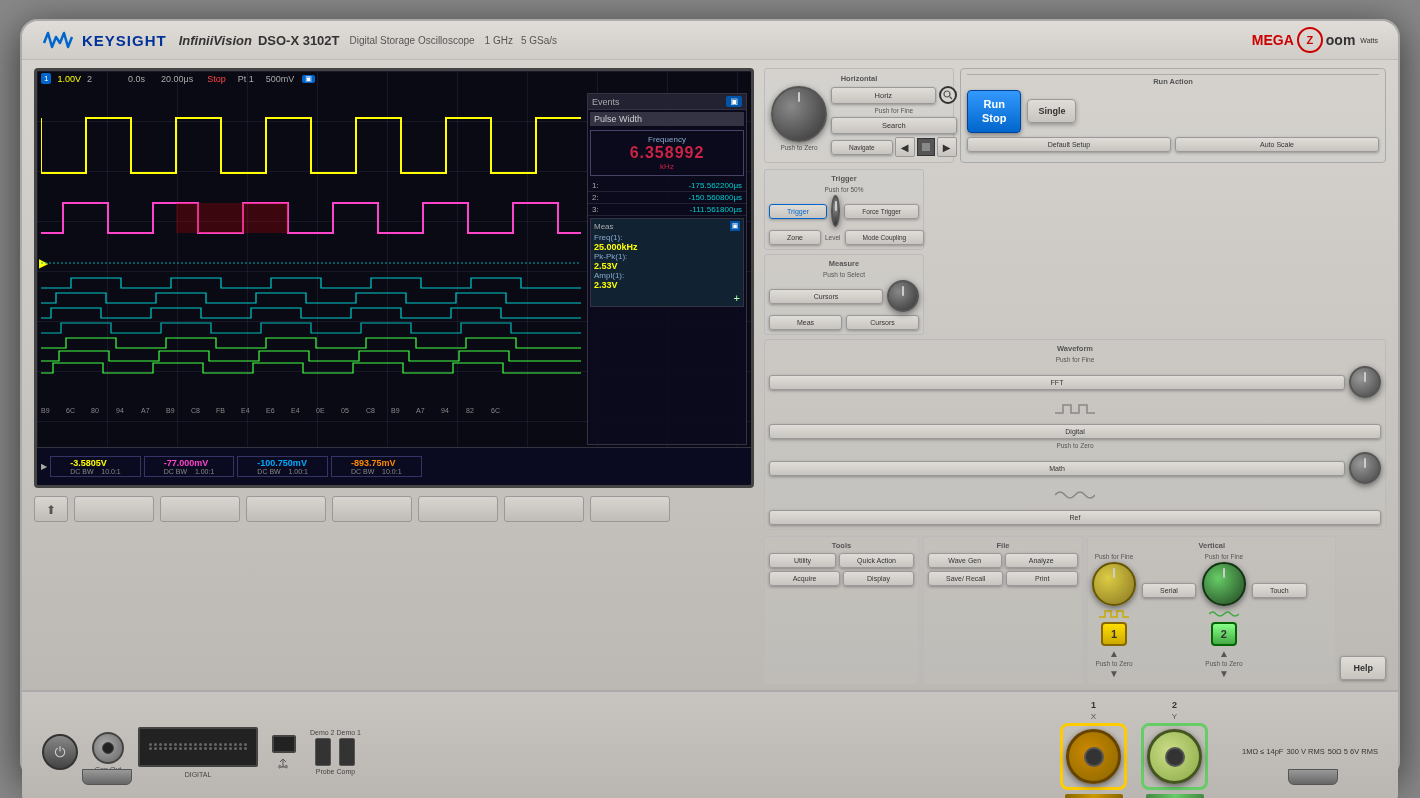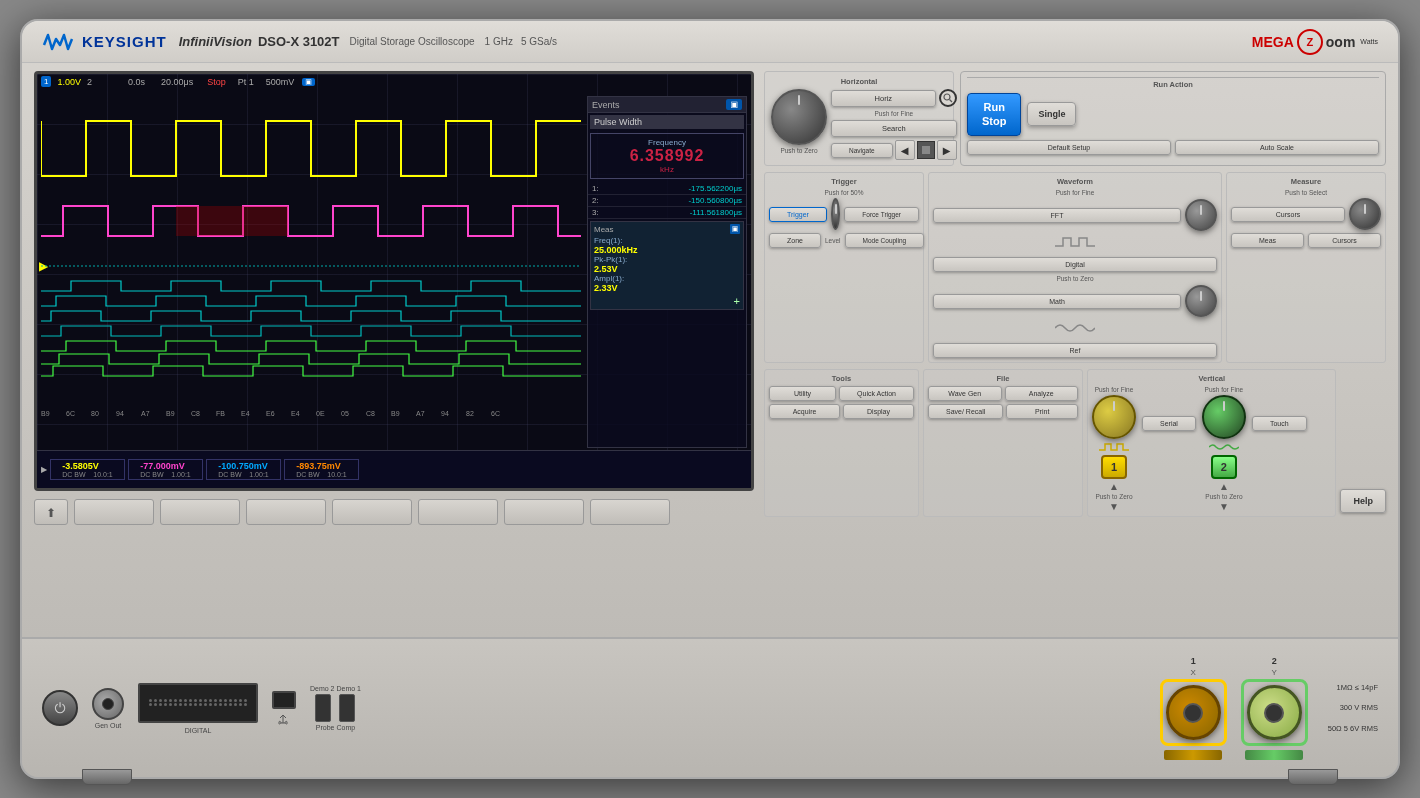--- a/index.html
+++ b/index.html
@@ -175,21 +175,21 @@
       display: flex;
       align-items: center;
       padding: 2px 4px;
       gap: 3px;
       font-size: 7px;
     }
     .ch-meas-block {
       display: flex;
       flex-direction: column;
       border: 1px solid #336;
-      padding: 1px 11px;
+      padding: 1px 19px;
       min-width: 75px;
     }
     .ch-meas-val {
       font-size: 9px;
       font-weight: bold;
     }
     .ch-meas-info {
       color: #888;
       font-size: 7px;
     }
@@ -671,39 +671,54 @@
             </div>
             <div class="single-btn">Single</div>
           </div>
           <div style="display:flex;gap:4px;margin-top:4px;">
             <div class="ctrl-btn" style="flex:1;font-size:7px;">Default Setup</div>
             <div class="ctrl-btn" style="flex:1;font-size:7px;">Auto Scale</div>
           </div>
         </div>
       </div>
 
-      <div style="display:flex;gap:4px;">
+      <div style="display:flex;gap:4px;flex-direction:column;">
 
         <div style="border:1px solid #bbb;border-radius:3px;padding:4px;background:rgba(210,210,210,0.15);width:160px;">
           <div style="font-size:7.5px;color:#555;text-align:center;margin-bottom:3px;font-weight:bold;">Trigger</div>
           <div style="font-size:6.5px;color:#555;text-align:center;">Push for 50%</div>
           <div style="display:flex;gap:4px;align-items:center;margin-top:2px;">
             <div class="ctrl-btn btn-blue-outline" style="flex:1;font-size:7px;">Trigger</div>
             <div class="knob knob-small">
               <div class="knob-marker"></div>
             </div>
             <div class="ctrl-btn" style="flex:1;font-size:6.5px;">Force Trigger</div>
           </div>
           <div style="display:flex;gap:4px;align-items:center;margin-top:3px;">
             <div class="ctrl-btn" style="flex:1;font-size:7px;">Zone</div>
             <span style="font-size:6.5px;color:#555;">Level</span>
             <div class="ctrl-btn" style="flex:1;font-size:6.5px;">Mode Coupling</div>
           </div>
         </div>
 
+        <div style="border:1px solid #bbb;border-radius:3px;padding:4px;background:rgba(210,210,210,0.15);width:160px;">
+          <div style="font-size:7.5px;color:#555;text-align:center;margin-bottom:3px;font-weight:bold;">Measure</div>
+          <div style="font-size:6.5px;color:#555;text-align:center;margin-bottom:2px;">Push to Select</div>
+          <div style="display:flex;gap:4px;align-items:center;">
+            <div class="ctrl-btn" style="flex:1;font-size:7px;">Cursors</div>
+            <div class="knob knob-small">
+              <div class="knob-marker"></div>
+            </div>
+          </div>
+          <div style="display:flex;gap:4px;margin-top:3px;">
+            <div class="ctrl-btn" style="flex:1;font-size:7px;">Meas</div>
+            <div class="ctrl-btn" style="flex:1;font-size:7px;">Cursors</div>
+          </div>
+        </div>
+
         <div style="border:1px solid #bbb;border-radius:3px;padding:4px;background:rgba(210,210,210,0.15);flex:1;display:flex;flex-direction:column;gap:3px;">
           <div style="font-size:7.5px;color:#555;text-align:center;font-weight:bold;">Waveform</div>
           <div style="font-size:6.5px;color:#555;text-align:center;">Push for Fine</div>
           <div style="display:flex;gap:4px;align-items:center;">
             <div class="ctrl-btn" style="flex:1;font-size:7px;">FFT</div>
             <div class="knob knob-small" style="background:radial-gradient(circle at 35% 35%,#999,#444);">
               <div class="knob-marker"></div>
             </div>
           </div>
 
@@ -720,35 +735,20 @@
               <div class="knob-marker"></div>
             </div>
           </div>
 
           <div style="text-align:center;">
             <svg width="40" height="16" viewBox="0 0 40 16">
               <path d="M0,8 Q5,2 10,8 Q15,14 20,8 Q25,2 30,8 Q35,14 40,8" fill="none" stroke="#888" stroke-width="1.5"></path>
             </svg>
           </div>
           <div class="ctrl-btn" style="font-size:7px;">Ref</div>
-        </div>
-
-        <div style="border:1px solid #bbb;border-radius:3px;padding:4px;background:rgba(210,210,210,0.15);width:160px;">
-          <div style="font-size:7.5px;color:#555;text-align:center;margin-bottom:3px;font-weight:bold;">Measure</div>
-          <div style="font-size:6.5px;color:#555;text-align:center;margin-bottom:2px;">Push to Select</div>
-          <div style="display:flex;gap:4px;align-items:center;">
-            <div class="ctrl-btn" style="flex:1;font-size:7px;">Cursors</div>
-            <div class="knob knob-small">
-              <div class="knob-marker"></div>
-            </div>
-          </div>
-          <div style="display:flex;gap:4px;margin-top:3px;">
-            <div class="ctrl-btn" style="flex:1;font-size:7px;">Meas</div>
-            <div class="ctrl-btn" style="flex:1;font-size:7px;">Cursors</div>
-          </div>
         </div>
       </div>
 
       <div style="display:flex;gap:4px;">
 
         <div style="border:1px solid #bbb;border-radius:3px;padding:4px;background:rgba(210,210,210,0.15);width:155px;">
           <div style="font-size:7.5px;color:#555;text-align:center;margin-bottom:3px;font-weight:bold;">Tools</div>
           <div style="display:flex;gap:3px;">
             <div class="ctrl-btn" style="flex:1;font-size:7px;">Utility</div>
             <div class="ctrl-btn" style="flex:1;font-size:7px;">Quick Action</div>
@@ -925,21 +925,21 @@
       <span style="font-size:8px;color:#555;">Y</span>
       <div class="connector-frame-2">
         <div class="bnc-connector bnc-ch2">
           <div class="bnc-inner"></div>
         </div>
       </div>
 
       <div style="width:58px;height:10px;background:linear-gradient(90deg,#448844,#66cc66,#448844);border-radius:2px;margin-top:2px;"></div>
     </div>
 
-    <div style="display:flex;flex-direction:column;gap:9px;margin-left:6px;">
+    <div style="display:flex;gap:3px;margin-left:20px;">
       <span class="spec-impedance">1MΩ ≤ 14pF</span>
       <span class="spec-impedance">300 V RMS</span>
       <span class="spec-impedance">50Ω 5 6V RMS</span>
     </div>
   </div>
 
   <div class="feet">
     <div class="foot"></div>
     <div class="foot"></div>
   </div>

